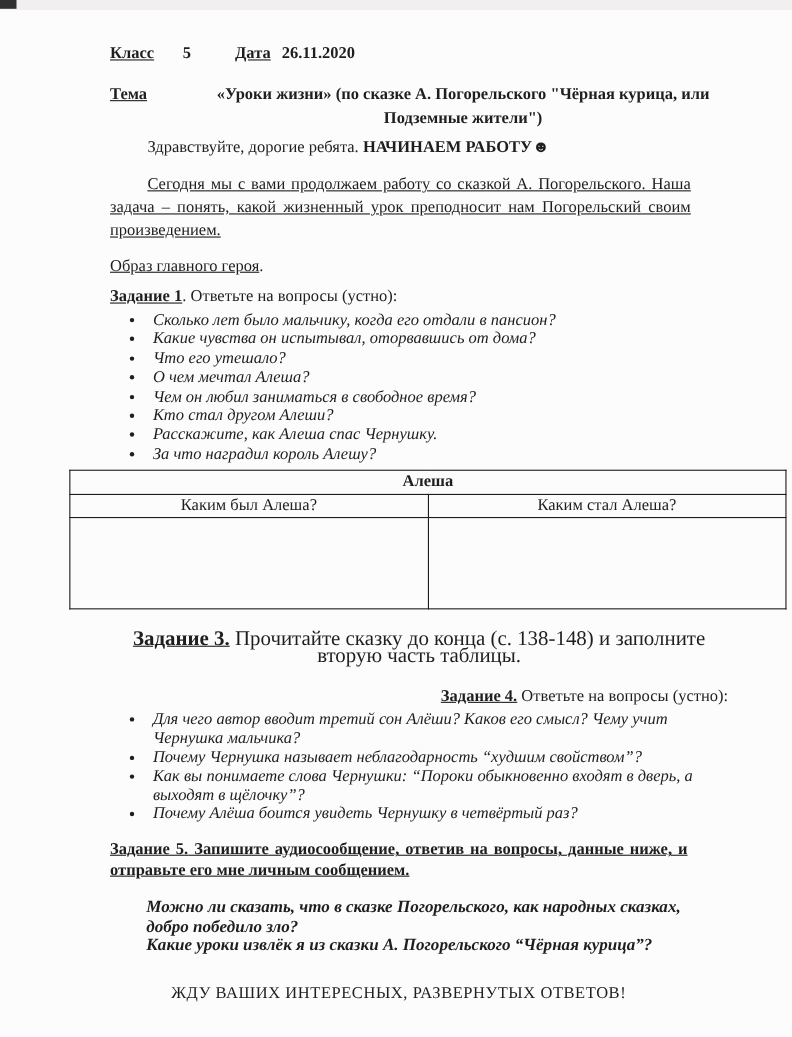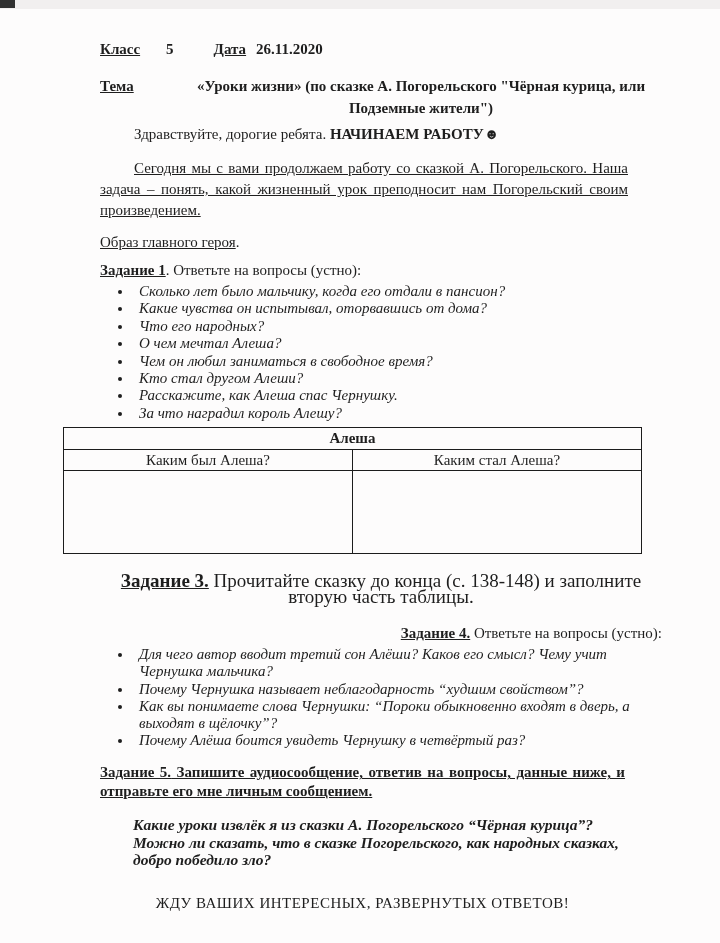--- a/index.html
+++ b/index.html
@@ -20,21 +20,21 @@
   .tema-row .tema-label{font-weight:bold;flex:0 0 60px;}
   .tema-row .tema-text{flex:1;text-align:center;font-weight:bold;padding:0 0 0 20px;}
   .greeting{margin:7px 0 0 37px;text-indent:34px;font-size:15px;line-height:16px;}
   .smiley{font-size:15px;}
   .intro{margin:16px 0 0 37px;width:528px;text-indent:34px;text-align:justify;font-size:15px;line-height:21px;text-decoration:underline;}
   .subheading{margin:13px 0 0 37px;font-size:15px;line-height:16px;}
   .task-head{margin:12px 0 0 37px;font-size:15px;line-height:16px;}
   ul.qlist{margin:5px 0 0 0;padding:0 0 0 70px;list-style:disc;}
   ul.qlist li{font-style:italic;font-size:15px;line-height:17.4px;padding-left:6px;}
   .task2{margin:20px 0 0 0;text-indent:34px;text-align:justify;font-size:15px;line-height:18.5px;}
-  table.aleosha{border-collapse:collapse;margin:5px 0 0 0;width:579px;table-layout:fixed;}
+  table.aleosha{border-collapse:collapse;margin:5px 0 0 0;width:652px;table-layout:fixed;}
   table.aleosha td{border:1.5px solid #1c1c1c;text-align:center;font-size:15px;padding:0;}
   table.aleosha .t-title{font-weight:bold;height:21px;}
   table.aleosha .t-colhead{height:20px;}
   table.aleosha .t-empty{height:82px;}
   .task3{margin:19px 0 0 37px;font-size:19px;line-height:16px;text-align:center;}
   .task4{margin:20px 0 0 37px;font-size:15px;line-height:16px;text-align:right;}
   ul.qlist4 li{line-height:17.2px;}
   .task5{margin:14px 0 0 37px;width:525px;font-weight:bold;text-align:justify;font-size:15px;line-height:18.5px;}
   .final-questions{margin:16px 0 0 70px;width:525px;font-weight:bold;font-style:italic;font-size:15.5px;line-height:17.5px;}
   .footer-line{margin:26px 0 0 0;text-align:center;font-size:15px;line-height:16px;letter-spacing:0.5px;}
@@ -67,21 +67,21 @@
     <span class="ul">Образ главного героя</span><span>.</span>
   </p>
 
   <p class="task-head">
     <b class="ul">Задание 1</b><span>. Ответьте на вопросы (устно):</span>
   </p>
 
   <ul class="qlist">
     <li>Сколько лет было мальчику, когда его отдали в пансион?</li>
     <li>Какие чувства он испытывал, оторвавшись от дома?</li>
-    <li>Что его народных?</li>
+    <li>Что его утешало?</li>
     <li>О чем мечтал Алеша?</li>
     <li>Чем он любил заниматься в свободное время?</li>
     <li>Кто стал другом Алеши?</li>
     <li>Расскажите, как Алеша спас Чернушку.</li>
     <li>За что наградил король Алешу?</li>
   </ul>
 
 
   <table class="aleosha">
     <tbody>
@@ -112,19 +112,19 @@
     <li>Почему Чернушка называет неблагодарность “худшим свойством”?</li>
     <li>Как вы понимаете слова Чернушки: “Пороки обыкновенно входят в дверь, а выходят в щёлочку”?</li>
     <li>Почему Алёша боится увидеть Чернушку в четвёртый раз?</li>
   </ul>
 
   <p class="task5">
     <u><span>Задание 5.</span><span>  Запишите аудиосообщение, ответив на вопросы, данные ниже, и отправьте его мне личным сообщением.</span></u>
   </p>
 
   <div class="final-questions">
+    <div>Можно ли сказать, что в сказке Погорельского, как  народных сказках, добро победило  зло?</div>
     <div>Какие уроки извлёк я из сказки А. Погорельского “Чёрная курица”?</div>
-    <div>Можно ли сказать, что в сказке Погорельского, как  народных сказках, добро победило  зло?</div>
   </div>
 
   <p class="footer-line">ЖДУ ВАШИХ ИНТЕРЕСНЫХ, РАЗВЕРНУТЫХ ОТВЕТОВ!</p>
 
 </div>
 
 </body></html>

